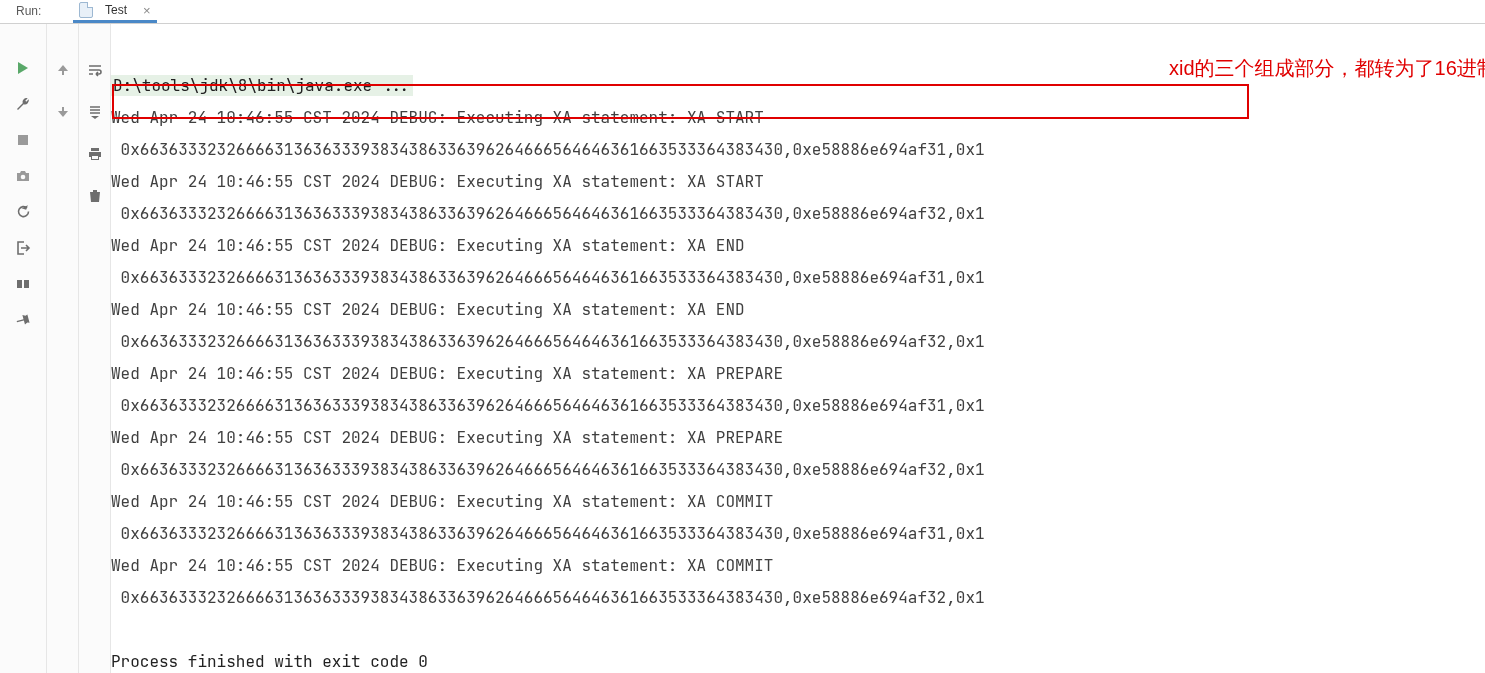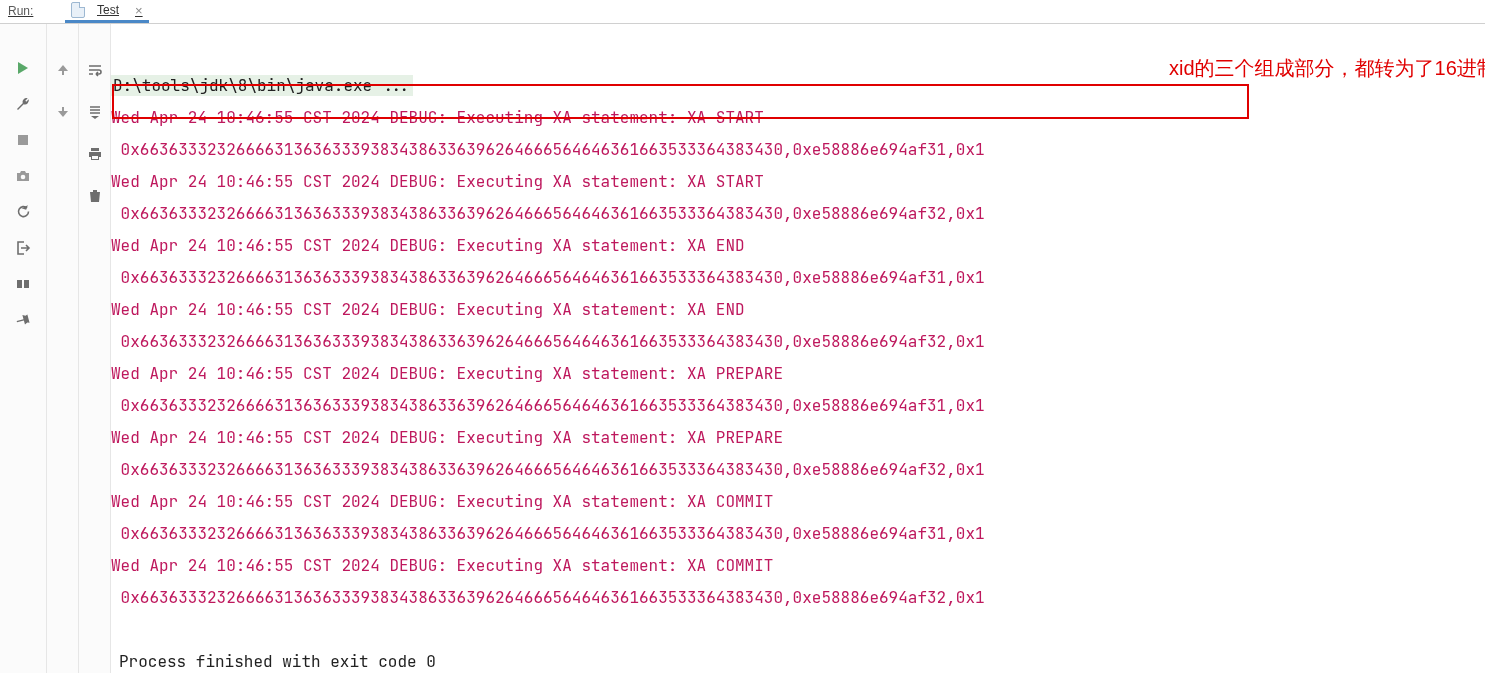--- a/index.html
+++ b/index.html
@@ -2,22 +2,21 @@
 <html><head>
 <meta charset="utf-8">
 <style>
   * { margin: 0; padding: 0; box-sizing: border-box; }
   html, body { height: 100%; font-family: "Segoe UI", Tahoma, sans-serif; font-size: 12px; background: #fff; color: #333; }
   .root { width: 1485px; height: 673px; position: relative; overflow: hidden; }
 
   
   .top-strip {
     height: 24px; display: flex; align-items: flex-end; border-bottom: 1px solid #d0d0d0;
-    padding-left: 4px;
-    text-decoration: underline;
+    padding-left: 12px;
   }
   .run-label {
     width: 47px; padding-left: 4px; color: #5a5a5a; font-size: 12px; line-height: 24px;
   }
   .tab {
     display: flex; align-items: center; gap: 12px;
     height: 23px; padding: 0 6px; border-bottom: 3px solid #4a88c7;
     margin-left: 14px; font-size: 12px; color: #333;
   }
   .tab .file-ico { width: 14px; height: 16px; background: #e8f0f8; border: 1px solid #9db8d2; border-radius: 2px; display: inline-block; position: relative; }
@@ -42,31 +41,31 @@
   
   .console {
     padding: 14px 8px 0 0;
     font-family: "Consolas", "JetBrains Mono", monospace;
     font-size: 16px; line-height: 32px; white-space: pre; overflow: hidden;
     position: relative;
   }
   .cmd-row {
     display:inline; background:#e6f1e6; color:#222; padding:0 2px;text-align:right;
   }
-  .log { color:#be185d; }
+  .log { color:#404040; }
 
   .annotation {
     position:absolute; top:28px; left:1058px; color:#e00000; font-size:20px; font-family:"Microsoft YaHei","SimSun",sans-serif; font-weight:500;
     white-space:nowrap;
   }
   .red-box {
     position:absolute; top:60px; left:1px; width:1137px; height:35px; border:2px solid #e00000; pointer-events:none;
   }
 
-  .exit { color:#222;margin-left:8px; }
+  .exit { color:#222; }
 
 </style>
 </head>
 <body>
 
 <div class="root">
 
   <div class="top-strip">
     <div class="run-label">Run:</div>
     <div class="tab">

